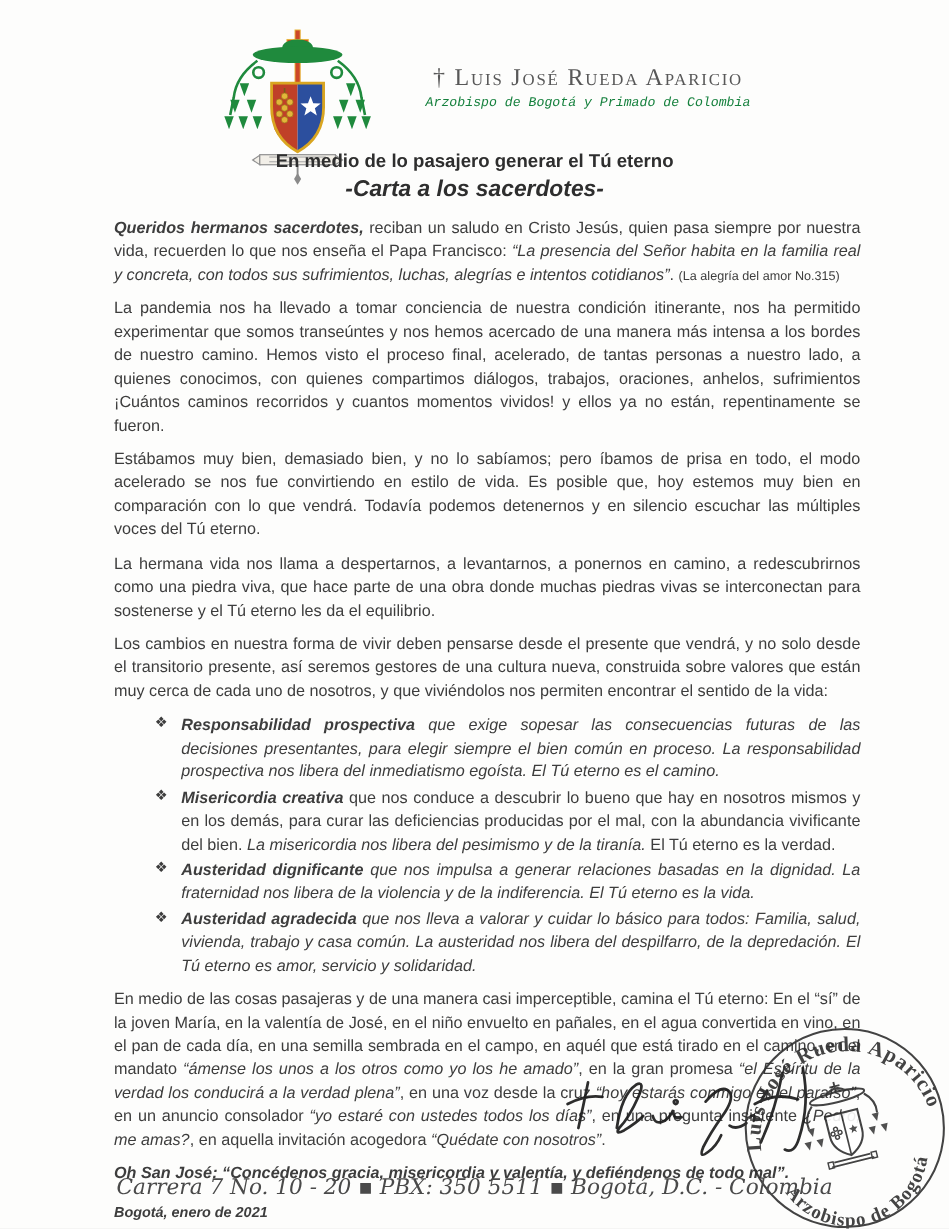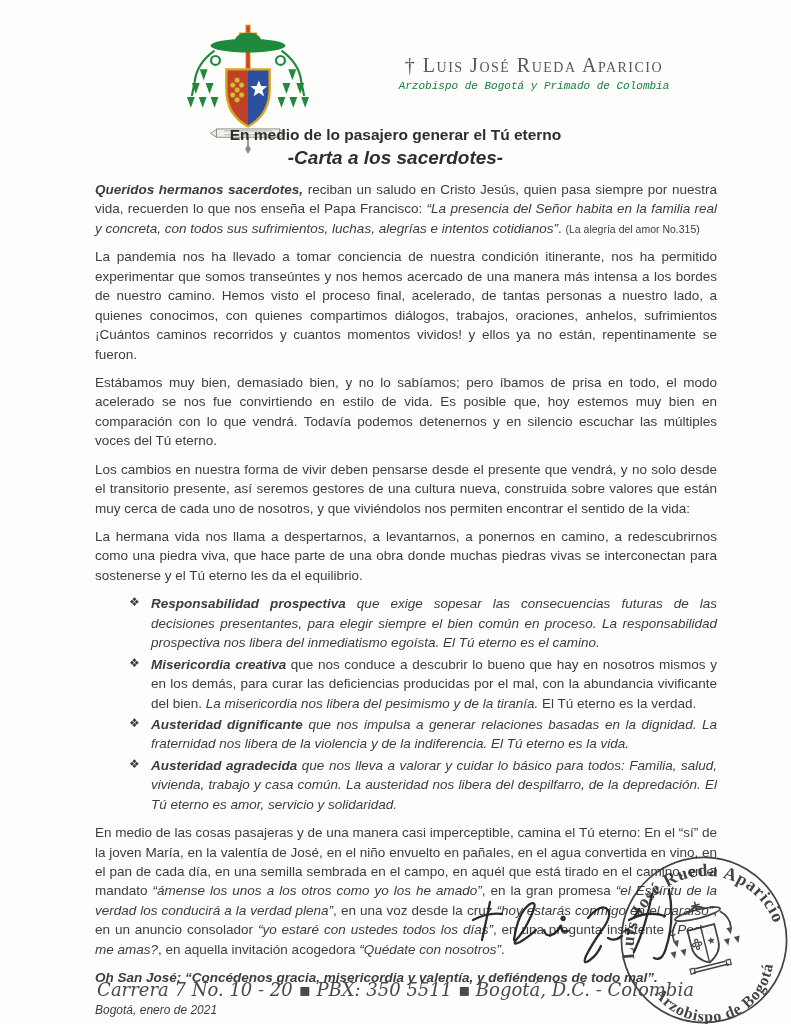--- a/index.html
+++ b/index.html
@@ -3,21 +3,21 @@
 <meta charset="utf-8">
 <style>
   html,body{margin:0;padding:0;background:#e8e8e8;}
   .page{
     position:relative;width:791px;height:1024px;margin:0 auto;
     background:#fdfdfc;overflow:hidden;
     font-family:"Liberation Sans",sans-serif;color:#3d3d3d;
   }
   
   .coa{position:absolute;left:186px;top:24px;width:124px;height:132px;}
-  .lh-text{position:absolute;left:312px;top:54px;width:356px;text-align:center;margin-left:44px;}
+  .lh-text{position:absolute;left:312px;top:54px;width:356px;text-align:center;}
   .lh-name{
     font-family:"Liberation Serif",serif;font-variant:small-caps;
     font-size:20px;letter-spacing:1.5px;color:#585858;white-space:nowrap;
   }
   .lh-role{
     font-family:Liberation Mono, monospace;font-style:italic;
     font-size:11px;color:#15803d;margin-top:3px;white-space:nowrap;
   }
   .title-block{position:absolute;left:0;right:0;top:126px;text-align:center;}
   .doc-title{font-size:15.5px;font-weight:bold;color:#2e2e2e;}
@@ -28,21 +28,21 @@
     font-size:13.5px;line-height:1.44;text-align:justify;
   }
   .content p{margin:0 0 9px 0;}
   .seg-n{font-style:normal;}
   .seg-i{font-style:italic;}
   .seg-bi{font-weight:bold;font-style:italic;}
   .seg-si{font-size:10.5px;}
   ul.values{list-style:none;margin:0 0 9px 0;padding:0 0 0 34px;}
   ul.values li{position:relative;padding-left:22px;margin:0 0 2px 0;}
   ul.values .bullet{position:absolute;left:0;top:0;font-size:12px;color:#3d3d3d;}
-  .date-line{font-style:italic;font-size:12px;margin-top:14px !important;color:#3d3d3d;}
+  .date-line{font-style:italic;font-size:12px;margin-top:14px !important;color:#3d3d3d;font-weight:bold;}
   
   .signature{position:absolute;left:466px;top:878px;width:235px;height:100px;}
   .seal{position:absolute;left:618px;top:854px;width:172px;height:172px;opacity:.9;}
   .footer{
     position:absolute;left:0;right:0;bottom:24px;text-align:center;
     font-family:"DejaVu Serif",serif;font-style:italic;
     font-size:18px;color:#4a4a4a;
   }
 </style>
 </head>
@@ -123,22 +123,22 @@
 
   <div class="title-block">
     <div class="doc-title">En medio de lo pasajero generar el Tú eterno</div>
     <div class="doc-subtitle">-Carta a los sacerdotes-</div>
   </div>
 
   <div class="content">
     <p><span class="seg-bi">Queridos hermanos sacerdotes, </span><span class="seg-n">reciban un saludo en Cristo Jesús, quien pasa siempre por nuestra vida, recuerden lo que nos enseña el Papa Francisco: </span><span class="seg-i">“La presencia del Señor habita en la familia real y concreta, con todos sus sufrimientos, luchas, alegrías e intentos cotidianos”</span><span class="seg-n">. </span><span class="seg-si">(La alegría del amor No.315)</span></p>
     <p><span class="seg-n">La pandemia nos ha llevado a tomar conciencia de nuestra condición itinerante, nos ha permitido experimentar que somos transeúntes y nos hemos acercado de una manera más intensa a los bordes de nuestro camino. Hemos visto el proceso final, acelerado, de tantas personas a nuestro lado, a quienes conocimos, con quienes compartimos diálogos, trabajos, oraciones, anhelos, sufrimientos ¡Cuántos caminos recorridos y cuantos momentos vividos! y ellos ya no están, repentinamente se fueron.</span></p>
     <p><span class="seg-n">Estábamos muy bien, demasiado bien, y no lo sabíamos; pero íbamos de prisa en todo, el modo acelerado se nos fue convirtiendo en estilo de vida. Es posible que, hoy estemos muy bien en comparación con lo que vendrá. Todavía podemos detenernos y en silencio escuchar las múltiples voces del Tú eterno.</span></p>
+    <p><span class="seg-n">La hermana vida nos llama a despertarnos, a levantarnos, a ponernos en camino, a redescubrirnos como una piedra viva, que hace parte de una obra donde muchas piedras vivas se interconectan para sostenerse y el Tú eterno les da el equilibrio.</span></p>
     <p><span class="seg-n">Los cambios en nuestra forma de vivir deben pensarse desde el presente que vendrá, y no solo desde el transitorio presente, así seremos gestores de una cultura nueva, construida sobre valores que están muy cerca de cada uno de nosotros, y que viviéndolos nos permiten encontrar el sentido de la vida:</span></p>
-    <p><span class="seg-n">La hermana vida nos llama a despertarnos, a levantarnos, a ponernos en camino, a redescubrirnos como una piedra viva, que hace parte de una obra donde muchas piedras vivas se interconectan para sostenerse y el Tú eterno les da el equilibrio.</span></p>
 
     <ul class="values">
       <li>
         <span class="bullet">❖</span>
         <span><span class="seg-bi">Responsabilidad prospectiva </span><span class="seg-i">que exige sopesar las consecuencias futuras de las decisiones presentantes, para elegir siempre el bien común en proceso. La responsabilidad prospectiva nos libera del inmediatismo egoísta. El Tú eterno es el camino.</span></span>
       </li>
       <li>
         <span class="bullet">❖</span>
         <span><span class="seg-bi">Misericordia creativa </span><span class="seg-n">que nos conduce a descubrir lo bueno que hay en nosotros mismos y en los demás, para curar las deficiencias producidas por el mal, con la abundancia vivificante del bien. </span><span class="seg-i">La misericordia nos libera del pesimismo y de la tiranía. </span><span class="seg-n">El Tú eterno es la verdad.</span></span>
       </li>

